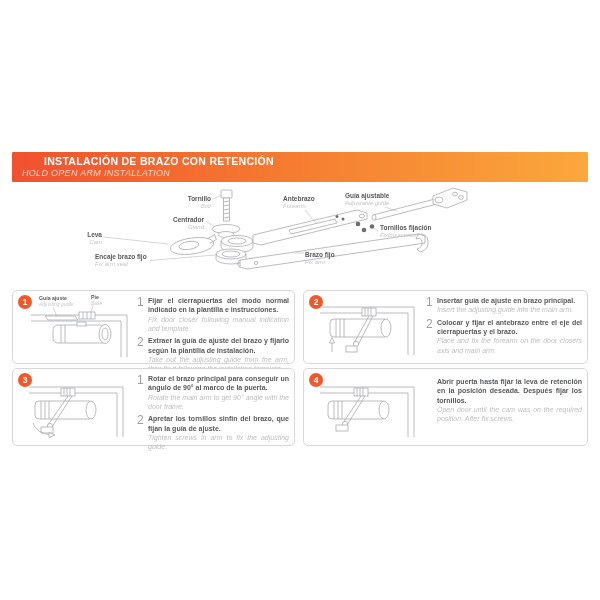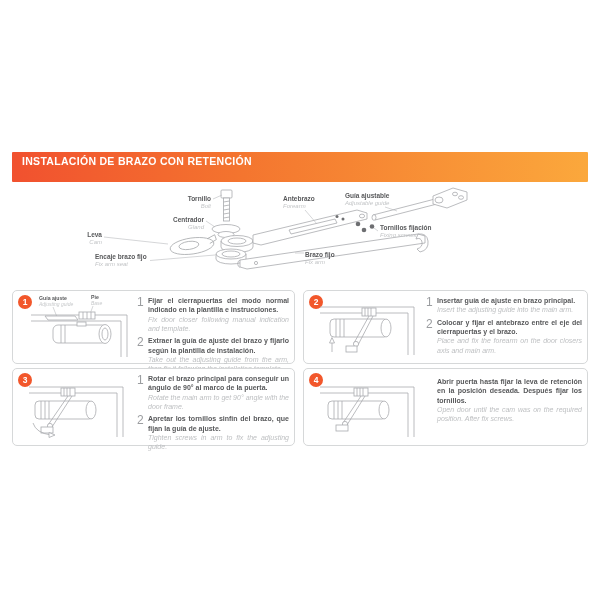--- a/index.html
+++ b/index.html
@@ -3,21 +3,21 @@
 <meta charset="utf-8">
 <style>
   html,body{margin:0;padding:0;background:#fff;}
   .page{position:relative;width:600px;height:600px;background:#FFFFFF;overflow:hidden;
         font-family:"Liberation Sans",sans-serif;-webkit-font-smoothing:antialiased;}
 
   
   .hdr{position:absolute;left:12px;top:152px;width:576px;height:30px;
        background:linear-gradient(90deg,#F1512F 0%,#F4752F 40%,#FBA83C 100%);
        color:#fff;box-sizing:border-box;padding:3px 0 0 10px;border-radius:1px;}
-  .hdr-title{font-size:10.5px;font-weight:bold;letter-spacing:.3px;line-height:1.25;}
+  .hdr-title{font-size:10.5px;font-weight:bold;letter-spacing:.3px;line-height:1.25;margin-left:22px;}
   .hdr-sub{font-size:9px;font-style:italic;color:rgba(255,255,255,.72);letter-spacing:.3px;line-height:1.2;}
 
   
   .diag{position:absolute;left:75px;top:186px;width:400px;height:98px;}
   .lab-es{font-size:6.5px;font-weight:bold;fill:#58595B;font-family:"Liberation Sans",sans-serif;}
   .lab-en{font-size:6px;font-style:italic;fill:#C3C5C7;font-family:"Liberation Sans",sans-serif;}
   .art{stroke:#A9ABAE;stroke-width:.8;fill:#fff;}
   .artn{stroke:#A9ABAE;stroke-width:.8;fill:none;}
   .lead{stroke:#B9BBBD;stroke-width:.6;}
   .dot{fill:#6D6E71;stroke:none;}
@@ -46,20 +46,21 @@
   .plab-es{font-size:5.2px;font-weight:bold;fill:#58595B;font-family:"Liberation Sans",sans-serif;}
   .plab-en{font-size:5px;font-style:italic;fill:#C6C8CA;font-family:"Liberation Sans",sans-serif;}
 </style>
 </head>
 <body>
 
 <div class="page">
 
   <div class="hdr">
     <div class="hdr-title">INSTALACIÓN DE BRAZO CON RETENCIÓN</div>
+    <div class="hdr-sub">HOLD OPEN ARM INSTALLATION</div>
   </div>
 
   <svg class="diag" viewBox="0 0 400 98">
 
     <g>
       <rect class="art" x="146" y="4" width="11" height="8" rx="1"></rect>
       <rect class="art" x="148.5" y="12" width="6" height="23"></rect>
       <line class="artn" x1="148.5" y1="16" x2="154.5" y2="15"></line>
       <line class="artn" x1="148.5" y1="20" x2="154.5" y2="19"></line>
       <line class="artn" x1="148.5" y1="24" x2="154.5" y2="23"></line>

